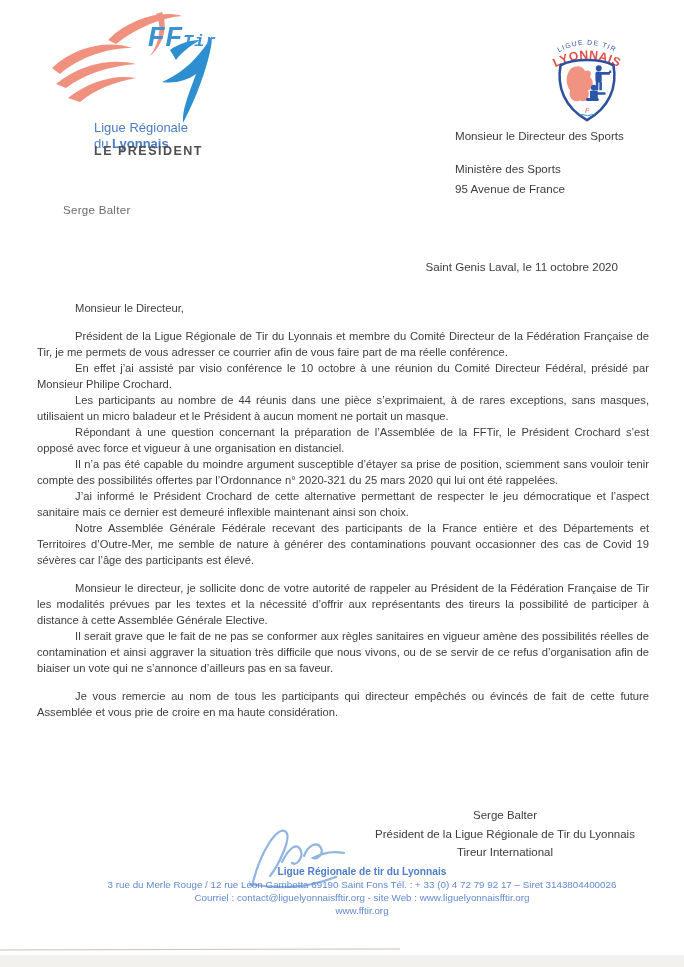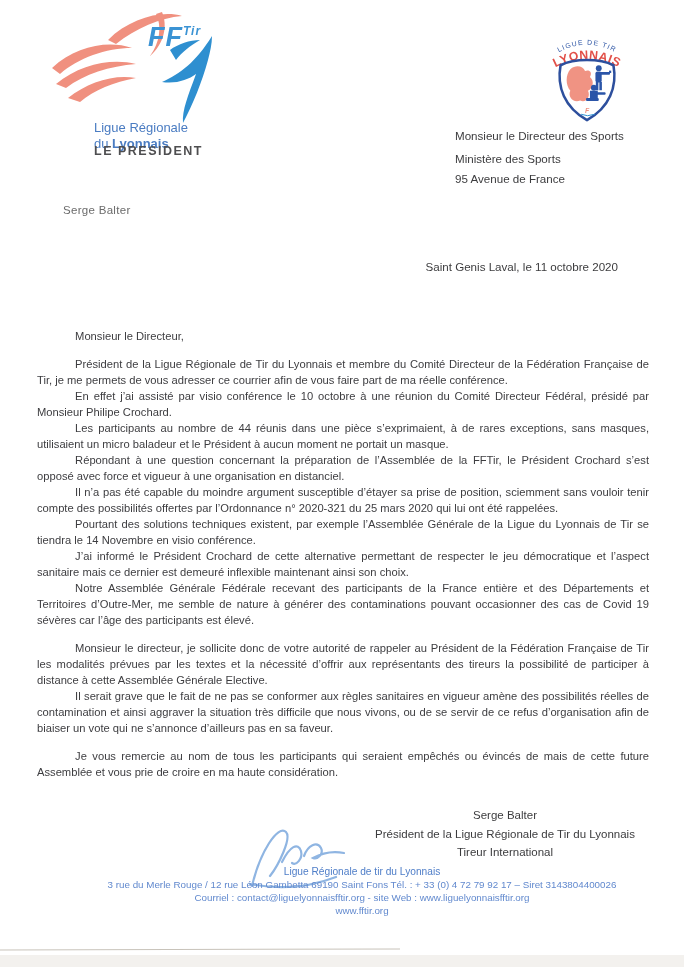--- a/index.html
+++ b/index.html
@@ -7,45 +7,45 @@
     position:relative;width:684px;height:967px;background:#ffffff;overflow:hidden;
     font-family:"Liberation Sans","DejaVu Sans",sans-serif;color:#3c3c3e;
   }
   
   #rooster-logo{position:absolute;left:50px;top:10px;width:190px;height:115px;}
   #fftir-wordmark{
     position:absolute;left:148px;top:24px;display:flex;align-items:flex-start;
     font-style:italic;font-weight:bold;color:#3b93d4;letter-spacing:1px;line-height:1;
   }
   #fftir-wordmark .ff{font-size:27px;}
-  #fftir-wordmark .tir{font-size:12px;margin-top:1px;}
+  #fftir-wordmark .tir{font-size:17px;margin-top:9px;font-family:Liberation Mono, monospace;}
   #org-block{position:absolute;left:94px;top:120px;font-size:13px;line-height:16px;color:#4a7cc2;}
   #org-block .bold{font-weight:bold;}
   #president-line{position:absolute;left:94px;top:144px;font-size:12.5px;font-weight:bold;
     letter-spacing:1.5px;color:#4e4e50;}
   #sender-name{position:absolute;left:63px;top:204px;font-size:11.5px;color:#6b6b6b;letter-spacing:.3px;}
   
   #shield-logo{position:absolute;left:541px;top:28px;width:92px;height:98px;}
   
   #recipient{position:absolute;left:455px;top:126px;font-size:11.6px;line-height:20.5px;color:#3c3c3e;}
-  #recipient .first{margin-bottom:2px;}
+  #recipient .first{margin-bottom:12px;}
   #dateline{position:absolute;right:66px;top:260px;font-size:11.6px;color:#3c3c3e;}
   
-  #letter-body{position:absolute;left:37px;top:328px;width:612px;font-size:11.2px;
+  #letter-body{position:absolute;left:37px;top:300px;width:612px;font-size:11.2px;
     line-height:16px;text-align:justify;color:#3d3d40;}
   #letter-body p{margin:0;text-indent:3.4em;}
   #letter-body p.gap{margin-top:12px;}
   
   #sign-block{position:absolute;left:335px;top:806px;width:340px;text-align:center;
     font-size:11.5px;line-height:18.5px;color:#3c3c3e;}
   #signature-scribble{position:absolute;left:238px;top:814px;width:125px;height:80px;}
   
   #letter-footer{position:absolute;left:56px;top:865px;width:612px;text-align:center;
     font-size:9.8px;line-height:13px;color:#6189ce;}
-  #letter-footer .org{font-weight:normal;color:#4f7ec8;font-size:10.2px;}
+  #letter-footer .org{font-weight:bold;color:#4f7ec8;font-size:10.2px;}
   
   #scan-line{position:absolute;left:0;top:949px;width:400px;height:1px;background:#c8c3ba;
     transform:rotate(-0.15deg);}
   #scan-strip{position:absolute;left:0;top:955px;width:684px;height:12px;background:#f3f1ee;}
 </style>
 </head>
 <body>
 
 <div id="page">
 
@@ -114,26 +114,25 @@
 
   <div id="dateline">Saint Genis Laval, le 11 octobre 2020</div>
 
   <div id="letter-body">
     <p>Monsieur le Directeur,</p>
     <p class="gap">Président de la Ligue Régionale de Tir du Lyonnais et membre du Comité Directeur de la Fédération Française de Tir, je me permets de vous adresser ce courrier afin de vous faire part de ma réelle conférence.</p>
     <p>En effet j’ai assisté par visio conférence le 10 octobre à une réunion du Comité Directeur Fédéral, présidé par Monsieur Philipe Crochard.</p>
     <p>Les participants au nombre de 44 réunis dans une pièce s’exprimaient, à de rares exceptions, sans masques, utilisaient un micro baladeur et le Président à aucun moment ne portait un masque.</p>
     <p>Répondant à une question concernant la préparation de l’Assemblée de la FFTir, le Président Crochard s’est opposé avec force et vigueur à une organisation en distanciel.</p>
     <p>Il n’a pas été capable du moindre argument susceptible d’étayer sa prise de position, sciemment sans vouloir tenir compte des possibilités offertes par l’Ordonnance n° 2020-321 du 25 mars 2020 qui lui ont été rappelées.</p>
-    <p>Pourtant des solutions techniques existent, par exemple l’Assemblée Générale de la Ligue du Lyonnais de Tir se tiendra le 14 Novembre en visio conférence.</p>
     <p>J’ai informé le Président Crochard de cette alternative permettant de respecter le jeu démocratique et l’aspect sanitaire mais ce dernier est demeuré inflexible maintenant ainsi son choix.</p>
     <p>Notre Assemblée Générale Fédérale recevant des participants de la France entière et des Départements et Territoires d’Outre-Mer, me semble de nature à générer des contaminations pouvant occasionner des cas de Covid 19 sévères car l’âge des participants est élevé.</p>
     <p class="gap">Monsieur le directeur, je sollicite donc de votre autorité de rappeler au Président de la Fédération Française de Tir les modalités prévues par les textes et la nécessité d’offrir aux représentants des tireurs la possibilité de participer à distance à cette Assemblée Générale Elective.</p>
     <p>Il serait grave que le fait de ne pas se conformer aux règles sanitaires en vigueur amène des possibilités réelles de contamination et ainsi aggraver la situation très difficile que nous vivons, ou de se servir de ce refus d’organisation afin de biaiser un vote qui ne s’annonce d’ailleurs pas en sa faveur.</p>
-    <p class="gap">Je vous remercie au nom de tous les participants qui seraient empêchés ou évincés de mais de cette future Assemblée et vous prie de croire en ma haute considération.</p>
+    <p class="gap">Je vous remercie au nom de tous les participants qui directeur empêchés ou évincés de fait de cette future Assemblée et vous prie de croire en ma haute considération.</p>
   </div>
 
   <svg id="signature-scribble" viewBox="0 0 125 80" xmlns="http://www.w3.org/2000/svg" aria-hidden="true">
     <g fill="none" stroke="#8fb5e2" stroke-width="2.2" stroke-linecap="round">
       <path d="M 14,72 C 22,38 40,10 48,18 C 54,24 40,52 32,62"></path>
       <path d="M 44,48 C 52,32 60,28 63,37 C 65,45 58,52 54,49"></path>
       <path d="M 66,42 C 70,31 79,27 83,34 C 86,40 79,46 75,44 C 84,39 96,37 106,39"></path>
       <path d="M 12,70 C 42,76 72,73 98,63"></path>
     </g>
   </svg>

